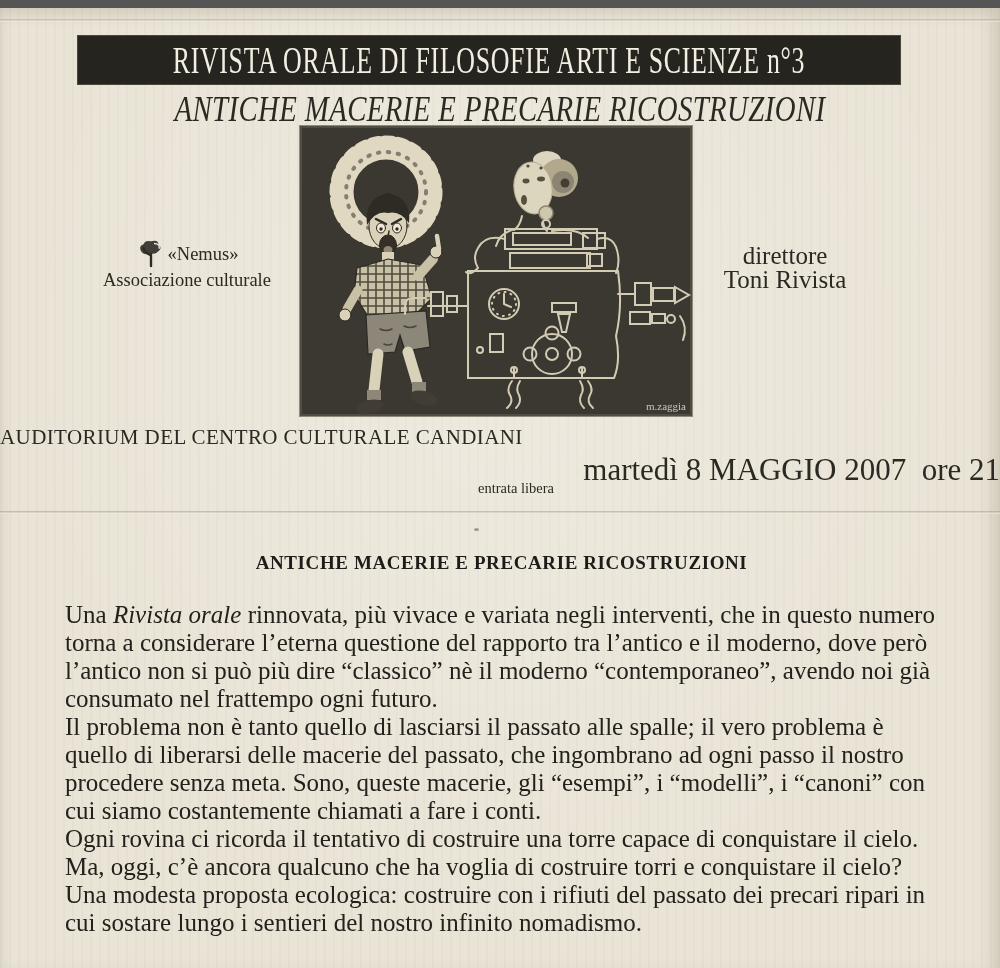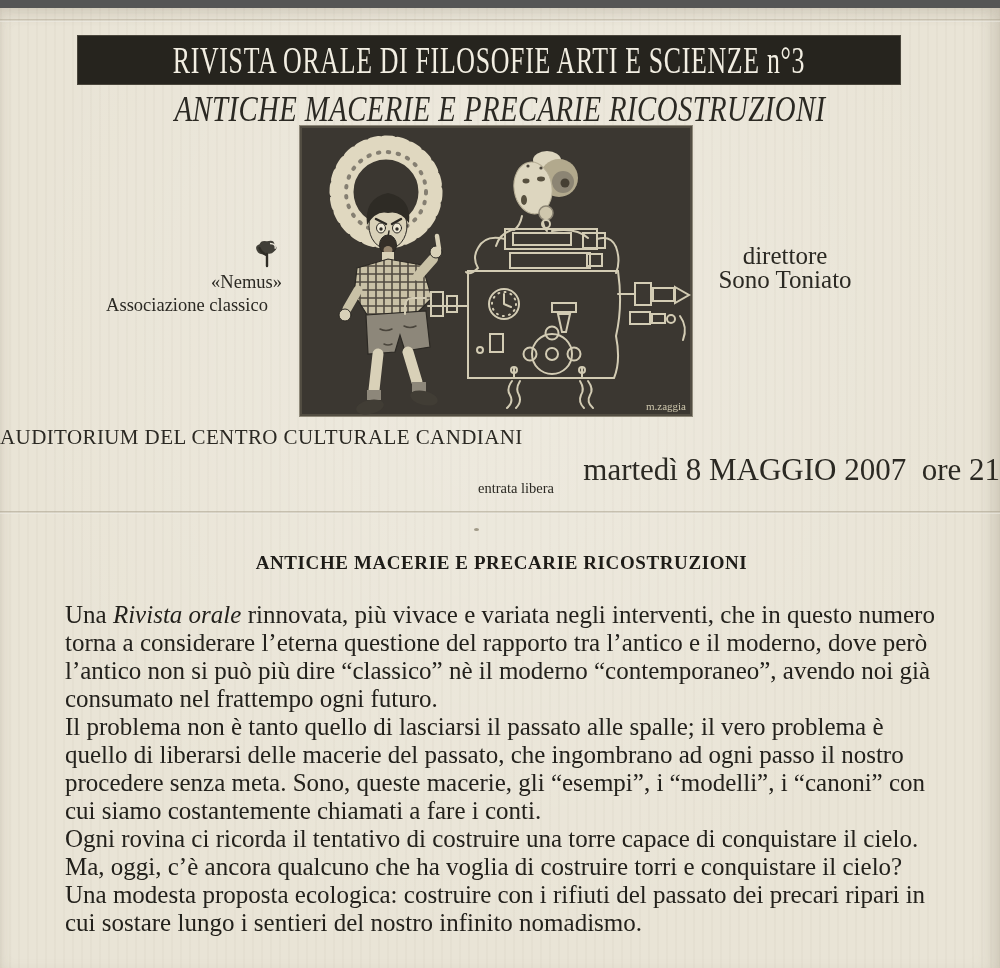--- a/index.html
+++ b/index.html
@@ -35,21 +35,21 @@
     font-style:italic; font-size:36px; letter-spacing:0.5px; color:#2b2923;
   }
 
   .illustration{
     position:absolute; left:300px; top:118px; width:392px; height:290px;
     background:#3b3731; outline:1px solid #8f897a;
   }
 
   .caption-left{position:absolute; left:92px; top:231px; width:190px; text-align:center;
     font-size:18.5px; line-height:23px; color:#2b2923;}
-  .caption-left .name-line{display:flex; align-items:flex-end; justify-content:center; gap:2px;flex-direction:column;}
+  .caption-left .name-line{display:flex; align-items:center; justify-content:center; gap:2px;}
   .caption-right{position:absolute; left:705px; top:236px; width:160px; text-align:center;
     font-size:25px; line-height:24px; color:#2b2923;}
 
   .venue{position:absolute; left:0; top:417px; width:1000px; text-align:left;
     font-size:21px; letter-spacing:0.4px; color:#2b2923;}
   .datetime{position:absolute; left:0; top:444px; width:1000px; text-align:right;
     font-size:31px; white-space:pre; color:#2b2923;}
   .admission{position:absolute; left:16px; top:472px; width:1000px; text-align:center;
     font-size:14.5px; color:#2b2923;}
 
@@ -177,26 +177,26 @@
 
   <div class="caption-left">
     <div class="name-line">
       <svg class="tree" width="30" height="30" viewBox="0 0 20 20">
         <path d="M10,18 L10,10 M10,11 Q6,9 5,6" stroke="#2f2c26" stroke-width="1.6" fill="none" stroke-linecap="round"></path>
         <path d="M4,9 Q1,5 5,3.5 Q6,0.5 10,1.5 Q15,0 15,4 Q18,6 14.5,8.5 Q13,10.5 9.5,9.5 Q6,11 4,9 Z" fill="#2f2c26" opacity="0.9"></path>
         <path d="M12,3 Q16,3 15.5,6.5" stroke="#e9e4d6" stroke-width="1" fill="none"></path>
       </svg>
       <span>«Nemus»</span>
     </div>
-    <div>Associazione classico</div>
+    <div>Associazione culturale</div>
   </div>
 
   <div class="caption-right">
     <div>direttore</div>
-    <div>Sono Toniato</div>
+    <div>Toni Rivista</div>
   </div>
 
   <div class="venue">AUDITORIUM DEL CENTRO CULTURALE CANDIANI</div>
   <div class="datetime">martedì 8 MAGGIO 2007  ore 21</div>
   <div class="admission">entrata libera</div>
 
   <div class="crease crease-mid"></div>
   <div class="speck"></div>
 
   <div class="article">

